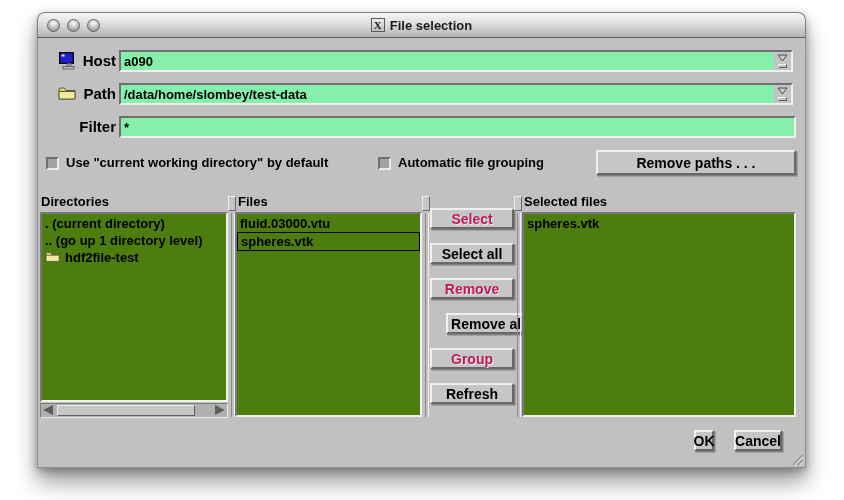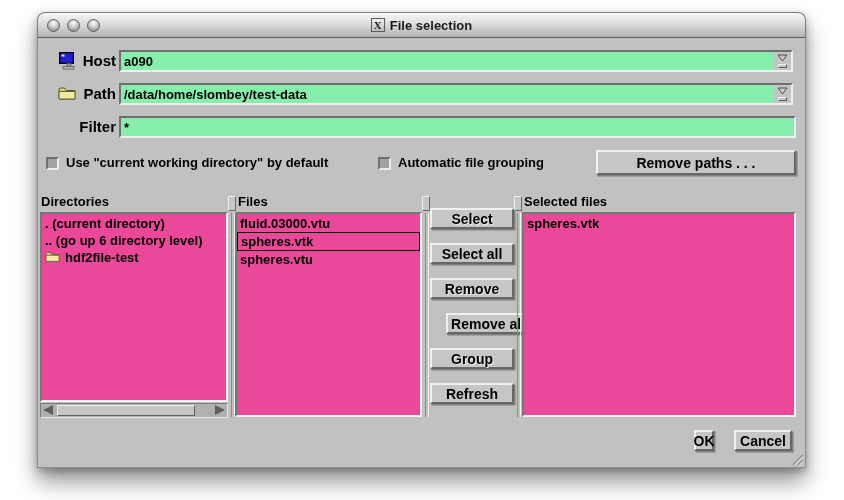--- a/index.html
+++ b/index.html
@@ -43,25 +43,25 @@
   .icon-slot { position:absolute; left:20px; width:19px; height:19px; }
 
   .checkbox { position:absolute; top:119px; width:13px; height:13px; background:#a2a2a2;
               border:2px solid; border-color:#6f6f6f #ebebeb #ebebeb #6f6f6f; }
   .cb-label { position:absolute; top:112px; font-weight:bold; font-size:13px; line-height:26px; color:#000; }
 
   .btn { position:absolute; display:flex; align-items:center; justify-content:center;
          background:#c6c6c6; border:2px solid; border-color:#f0f0f0 #676767 #676767 #f0f0f0;
          box-shadow:1.5px 1.5px 0 rgba(75,75,75,.55);
          font-weight:bold; font-size:14px; color:#000; cursor:default; }
-  .btn.disabled { color:#000000; text-shadow:1px 1px 0 #e9e9e9; }
+  .btn.disabled { color:#be185d; text-shadow:1px 1px 0 #e9e9e9; }
 
   .pane-header { position:absolute; top:156px; font-weight:bold; font-size:13px; color:#000; }
 
-  .listbox { position:absolute; top:174px; background:#ec4899; overflow:hidden; padding-top:1px;
+  .listbox { position:absolute; top:174px; background:#4d7c0f; overflow:hidden; padding-top:1px;
              border:2px solid; border-color:#777 #f2f2f2 #f2f2f2 #777; }
   .list-item { height:17px; display:flex; align-items:center; gap:4px; padding:0 3px;
                font-weight:bold; font-size:13px; white-space:nowrap; color:#000; }
   .list-item.focused { border:1px solid #000; height:19px; }
 
   .splitter { position:absolute; top:158px; height:221px; width:8px; }
   .splitter::before { content:""; position:absolute; left:3px; top:17px; bottom:0; width:2px;
                       border-left:1px solid #8a8a8a; border-right:1px solid #efefef; }
   .splitter-grip { position:absolute; top:0; left:0; width:8px; height:15px; background:#c6c6c6;
                    border:1px solid; border-color:#f0f0f0 #6a6a6a #6a6a6a #f0f0f0; }
@@ -148,21 +148,21 @@
 
     <span class="pane-header" style="left:3px">Directories</span>
     <span class="pane-header" style="left:200px">Files</span>
     <span class="pane-header" style="left:486px">Selected files</span>
 
     <div class="listbox" style="left:2px; width:188px; height:190px">
       <div class="list-item">
         <span>. (current directory)</span>
       </div>
       <div class="list-item">
-        <span>.. (go up 6 directory level)</span>
+        <span>.. (go up 1 directory level)</span>
       </div>
       <div class="list-item">
         <span>
           <svg width="16" height="13" viewBox="0 0 19 16">
             <path d="M1 4 L1 14 L17 14 L17 5.5 L8 5.5 L6.5 3 L2 3 Z" fill="#d9d27e" stroke="#5d5d35" stroke-width="1"></path>
             <path d="M1 6.5 L17 6.5 L17 14 L1 14 Z" fill="#f2eb9e" stroke="#5d5d35" stroke-width="1"></path>
           </svg>
         </span>
         <span>hdf2file-test</span>
       </div>
@@ -177,23 +177,20 @@
       <span class="splitter-grip"></span>
     </div>
 
     <div class="listbox" style="left:197px; width:187px; height:205px">
       <div class="list-item">
         <span>fluid.03000.vtu</span>
       </div>
       <div class="list-item focused">
         <span>spheres.vtk</span>
       </div>
-      <div class="list-item">
-        <span>spheres.vtu</span>
-      </div>
     </div>
 
     <div class="splitter" style="left:384px">
       <span class="splitter-grip"></span>
     </div>
 
     <div class="btn disabled" style="left:392px; top:170px; width:84px; height:21px">Select</div>
     <div class="btn" style="left:392px; top:205px; width:84px; height:21px">Select all</div>
     <div class="btn disabled" style="left:392px; top:240px; width:84px; height:21px">Remove</div>
     <div class="btn" style="left:408px; top:275px; width:84px; height:21px">Remove all</div>
@@ -204,21 +201,21 @@
       <span class="splitter-grip"></span>
     </div>
 
     <div class="listbox" style="left:484px; width:274px; height:205px">
       <div class="list-item">
         <span>spheres.vtk</span>
       </div>
     </div>
 
     <div class="btn" style="left:656px; top:392px; width:20px; height:21px">OK</div>
-    <div class="btn" style="left:696px; top:392px; width:58px; height:21px">Cancel</div>
+    <div class="btn" style="left:696px; top:392px; width:48px; height:21px">Cancel</div>
 
     <span class="resize-grip">
       <svg width="15" height="15" viewBox="0 0 15 15">
         <line x1="4" y1="14" x2="14" y2="4" stroke="#8c8c8c" stroke-width="1.5"></line>
         <line x1="5.5" y1="14" x2="14" y2="5.5" stroke="#f2f2f2" stroke-width="1"></line>
         <line x1="9" y1="14" x2="14" y2="9" stroke="#8c8c8c" stroke-width="1.5"></line>
         <line x1="10.5" y1="14" x2="14" y2="10.5" stroke="#f2f2f2" stroke-width="1"></line>
       </svg>
     </span>
 

